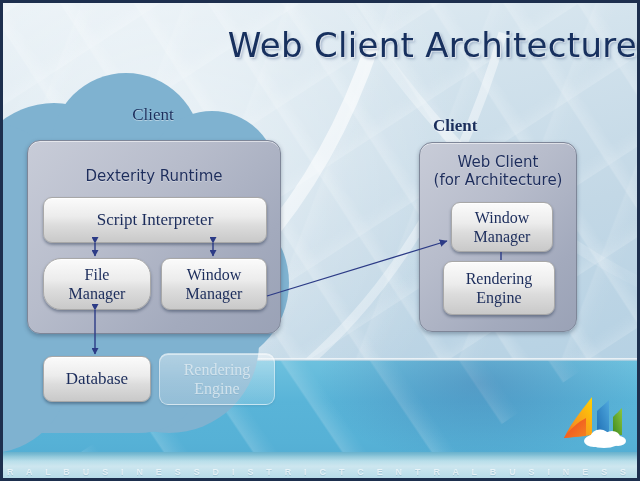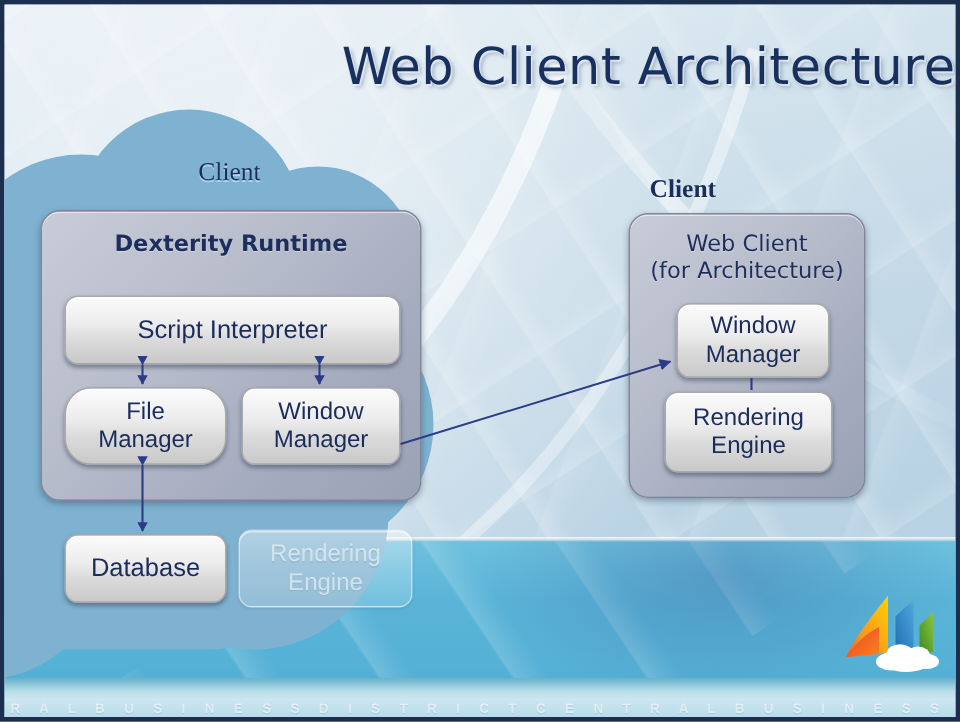--- a/index.html
+++ b/index.html
@@ -138,21 +138,21 @@
   #box-webclient{left:416px;top:139px;width:156px;height:188px;}
 
   
   .node{
     position:absolute;border-radius:9px;
     background:linear-gradient(180deg,#fbfbfb 0%,#ececec 42%,#dcdcdc 62%,#c9c9c9 100%);
     border:1px solid #a8a8a8;
     box-shadow:0 2px 3px rgba(25,40,65,.4), inset 0 1px 0 rgba(255,255,255,.9);
     display:flex;align-items:center;justify-content:center;
     text-align:center;
-    font-family:Liberation Sans, sans-serif;
+    font-family:Liberation Serif, serif;
     color:#1b2c5b;font-size:17px;line-height:20px;
   }
   .node.small{font-size:16px;line-height:19px;}
 
   #node-script   {left:40px; top:194px; width:222px;height:44px;}
   #node-filemgr  {left:40px; top:255px; width:106px;height:50px;border-radius:18px;}
   #node-winmgr   {left:158px;top:255px; width:104px;height:50px;}
   #node-database {left:40px; top:353px; width:106px;height:44px;}
 
   #node-ghost{
@@ -210,21 +210,21 @@
     <span style="left:0px;  top:100px; width:240px;height:270px;border-radius:70px;"></span>
     <span style="left:-60px;top:60px;  width:160px;height:330px;border-radius:80px;"></span>
   </div>
 
   <div class="title">Web Client Architecture</div>
 
   <div class="zone-label" id="label-server">Client</div>
   <div class="zone-label" id="label-client">Client</div>
 
   <div class="container-box" id="box-dexterity">
-    <div class="container-title" style="top:12px;font-weight:bold;">Dexterity Runtime</div>
+    <div class="container-title" style="top:26px;">Dexterity Runtime</div>
   </div>
 
   <div class="node" id="node-script">
     <span>Script Interpreter</span>
   </div>
 
   <div class="node small" id="node-filemgr">
     <span>
       <span>File</span><br>
       <span>Manager</span>

